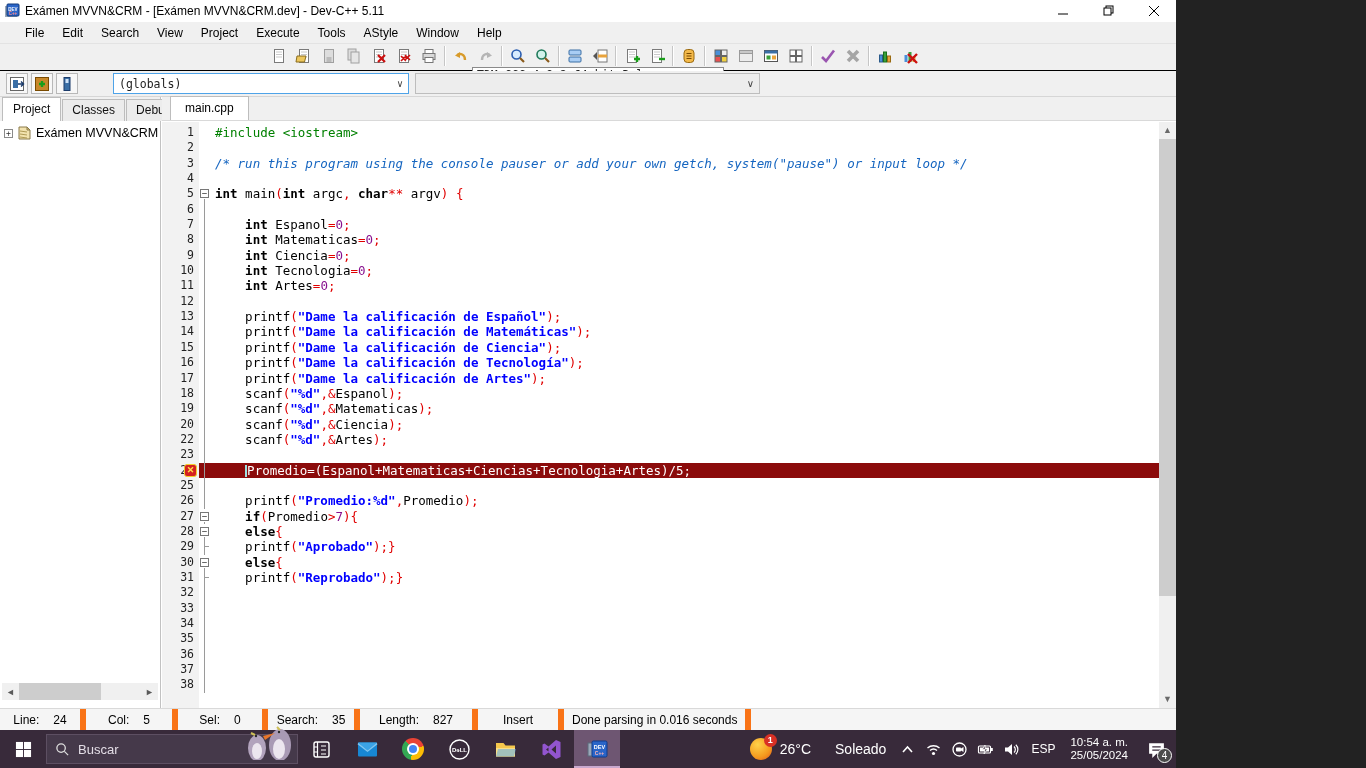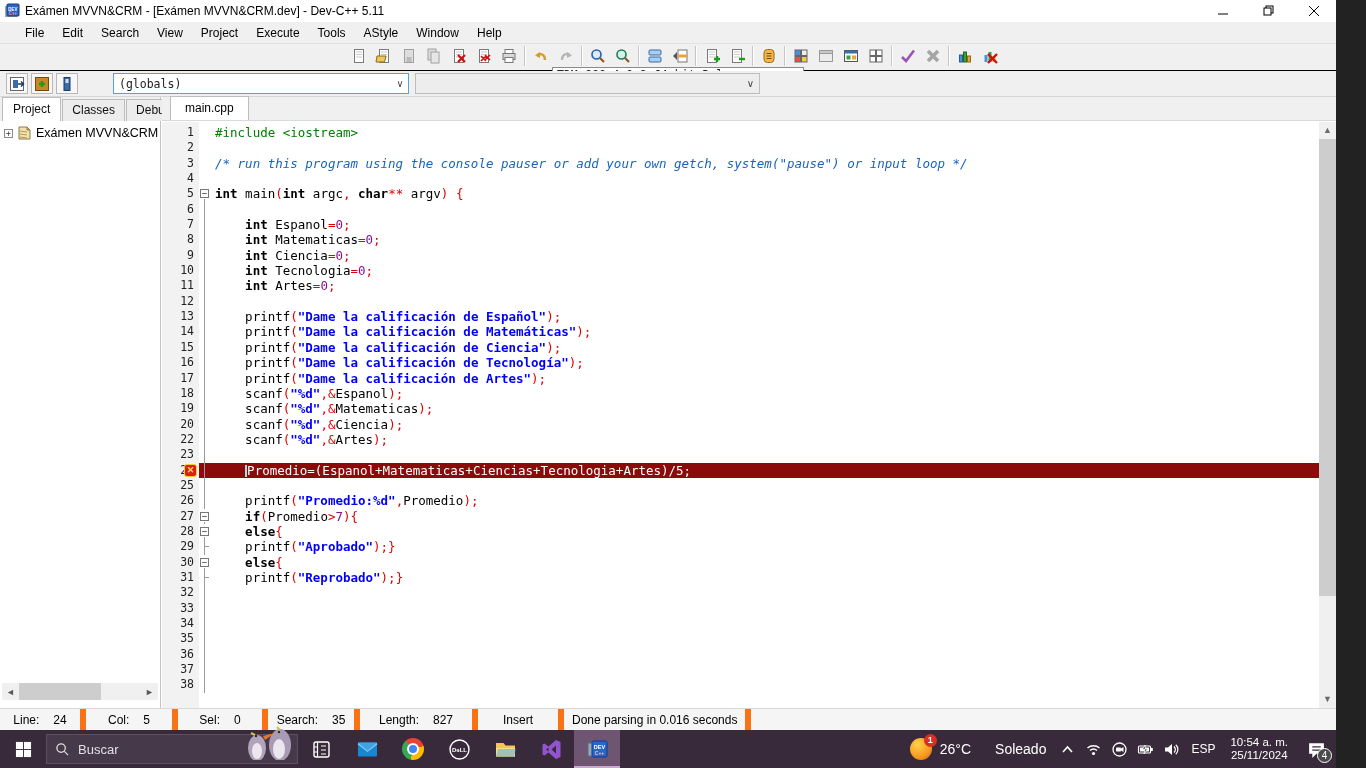--- a/index.html
+++ b/index.html
@@ -1,18 +1,18 @@
 <!DOCTYPE html>
 <html><head>
 <meta charset="utf-8">
 <style>
   * { margin:0; padding:0; box-sizing:border-box; }
   html,body { background:#222; }
   #screen {
-    position:relative; width:1336px; height:768px; overflow:hidden;
+    position:relative; width:1176px; height:768px; overflow:hidden;
     background:#fff; font-family:"Liberation Sans", sans-serif; font-size:12px; color:#000;
   }
   
   .titlebar { position:absolute; top:0; left:0; right:0; height:22px; background:#fff;
     display:flex; align-items:center; padding-left:4px; }
   .titlebar .app-ico { width:16px; height:16px; margin-right:5px; }
   .titlebar .title-text { font-size:12px; color:#000; }
   .win-controls { position:absolute; right:0; top:0; height:22px; display:flex; }
   .win-btn { width:45px; height:22px; display:flex; align-items:center; justify-content:center; }
   
@@ -817,21 +817,21 @@
             <svg width="17" height="17" viewBox="0 0 17 17">
               <path d="M2 6.5 v4 h3 l4 3.5 V3 L5 6.5 Z" fill="#fff"></path>
               <path d="M11 5.5 a4 4 0 0 1 0 6" stroke="#fff" stroke-width="1.2" fill="none"></path>
               <path d="M12.8 3.8 a6.5 6.5 0 0 1 0 9.5" stroke="#fff" stroke-width="1.2" fill="none"></path>
             </svg>
           </span>
         </span>
       <span class="lang">ESP</span>
       <div class="clock">
         <div>10:54 a. m.</div>
-        <div>25/11/2024</div>
+        <div>25/05/2024</div>
       </div>
       <div class="notif">
         <svg width="19" height="19" viewBox="0 0 18 18">
             <path d="M2 3 h14 v10 h-7 l-4 4 v-4 h-3 z" fill="#fff"></path>
             <path d="M5 6.5 h8 M5 9.5 h8" stroke="#382a3a" stroke-width="1.2"></path>
           </svg>
         <span class="nbadge">4</span>
       </div>
     </div>
   </div>

